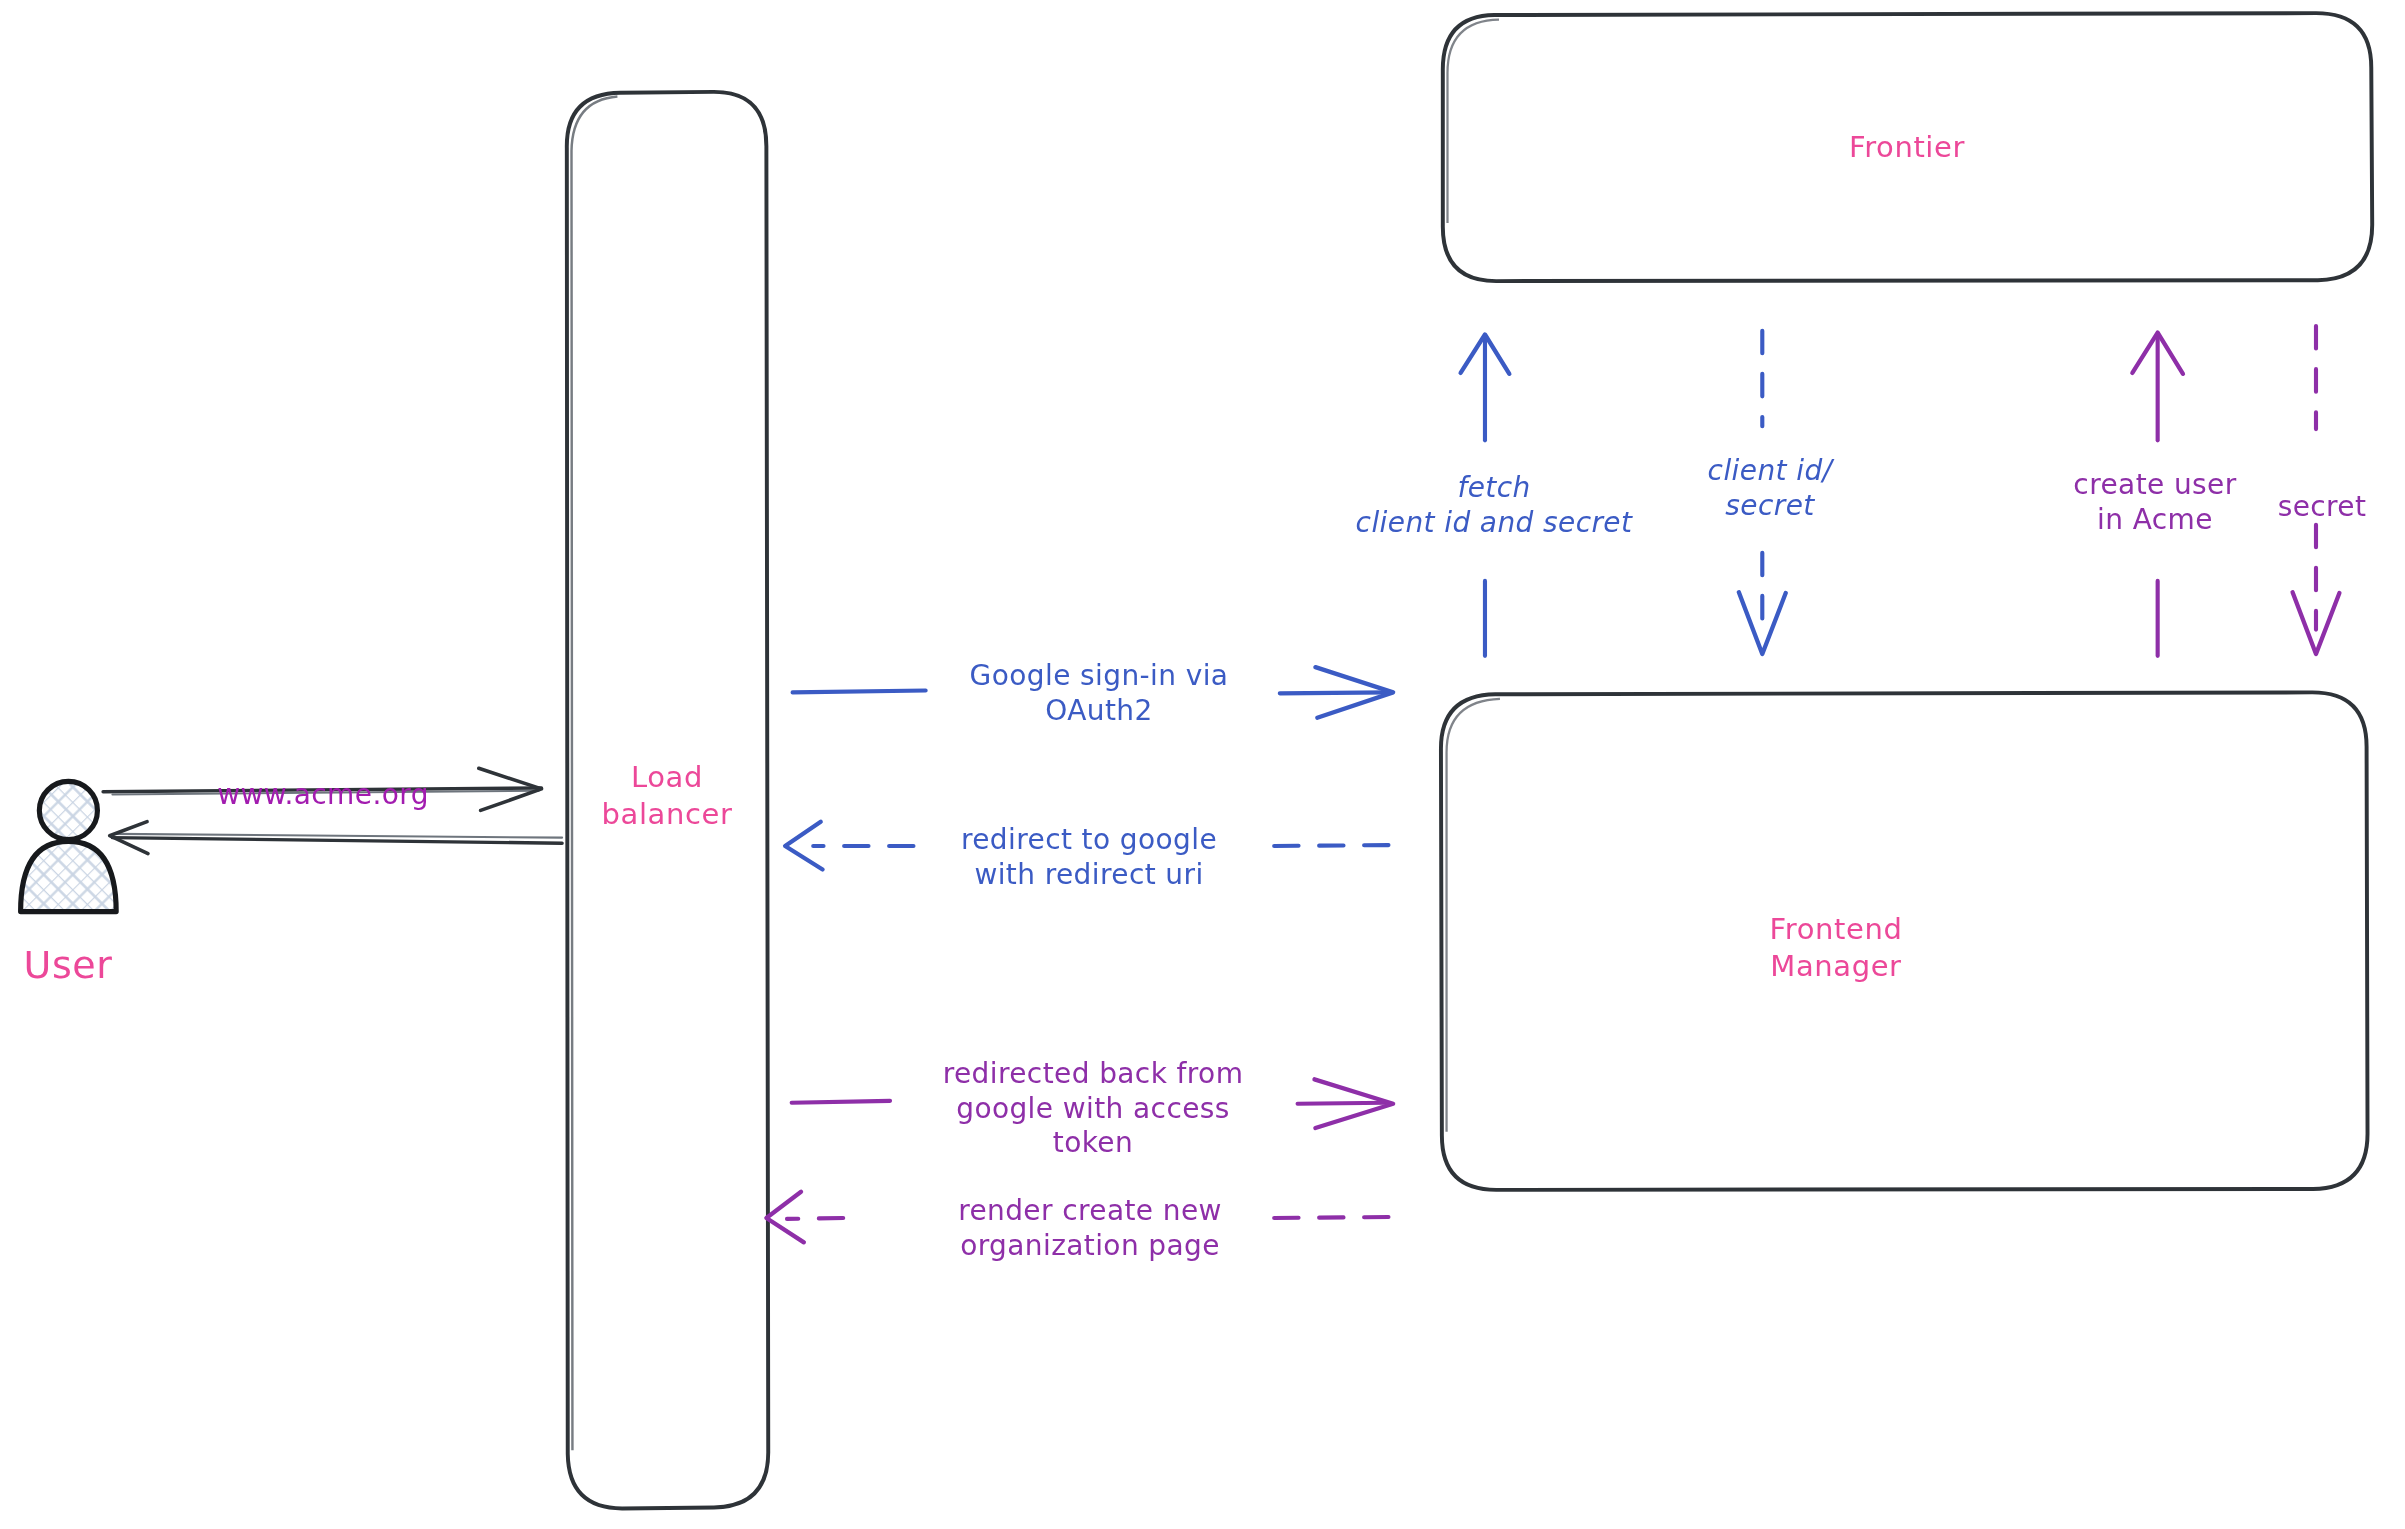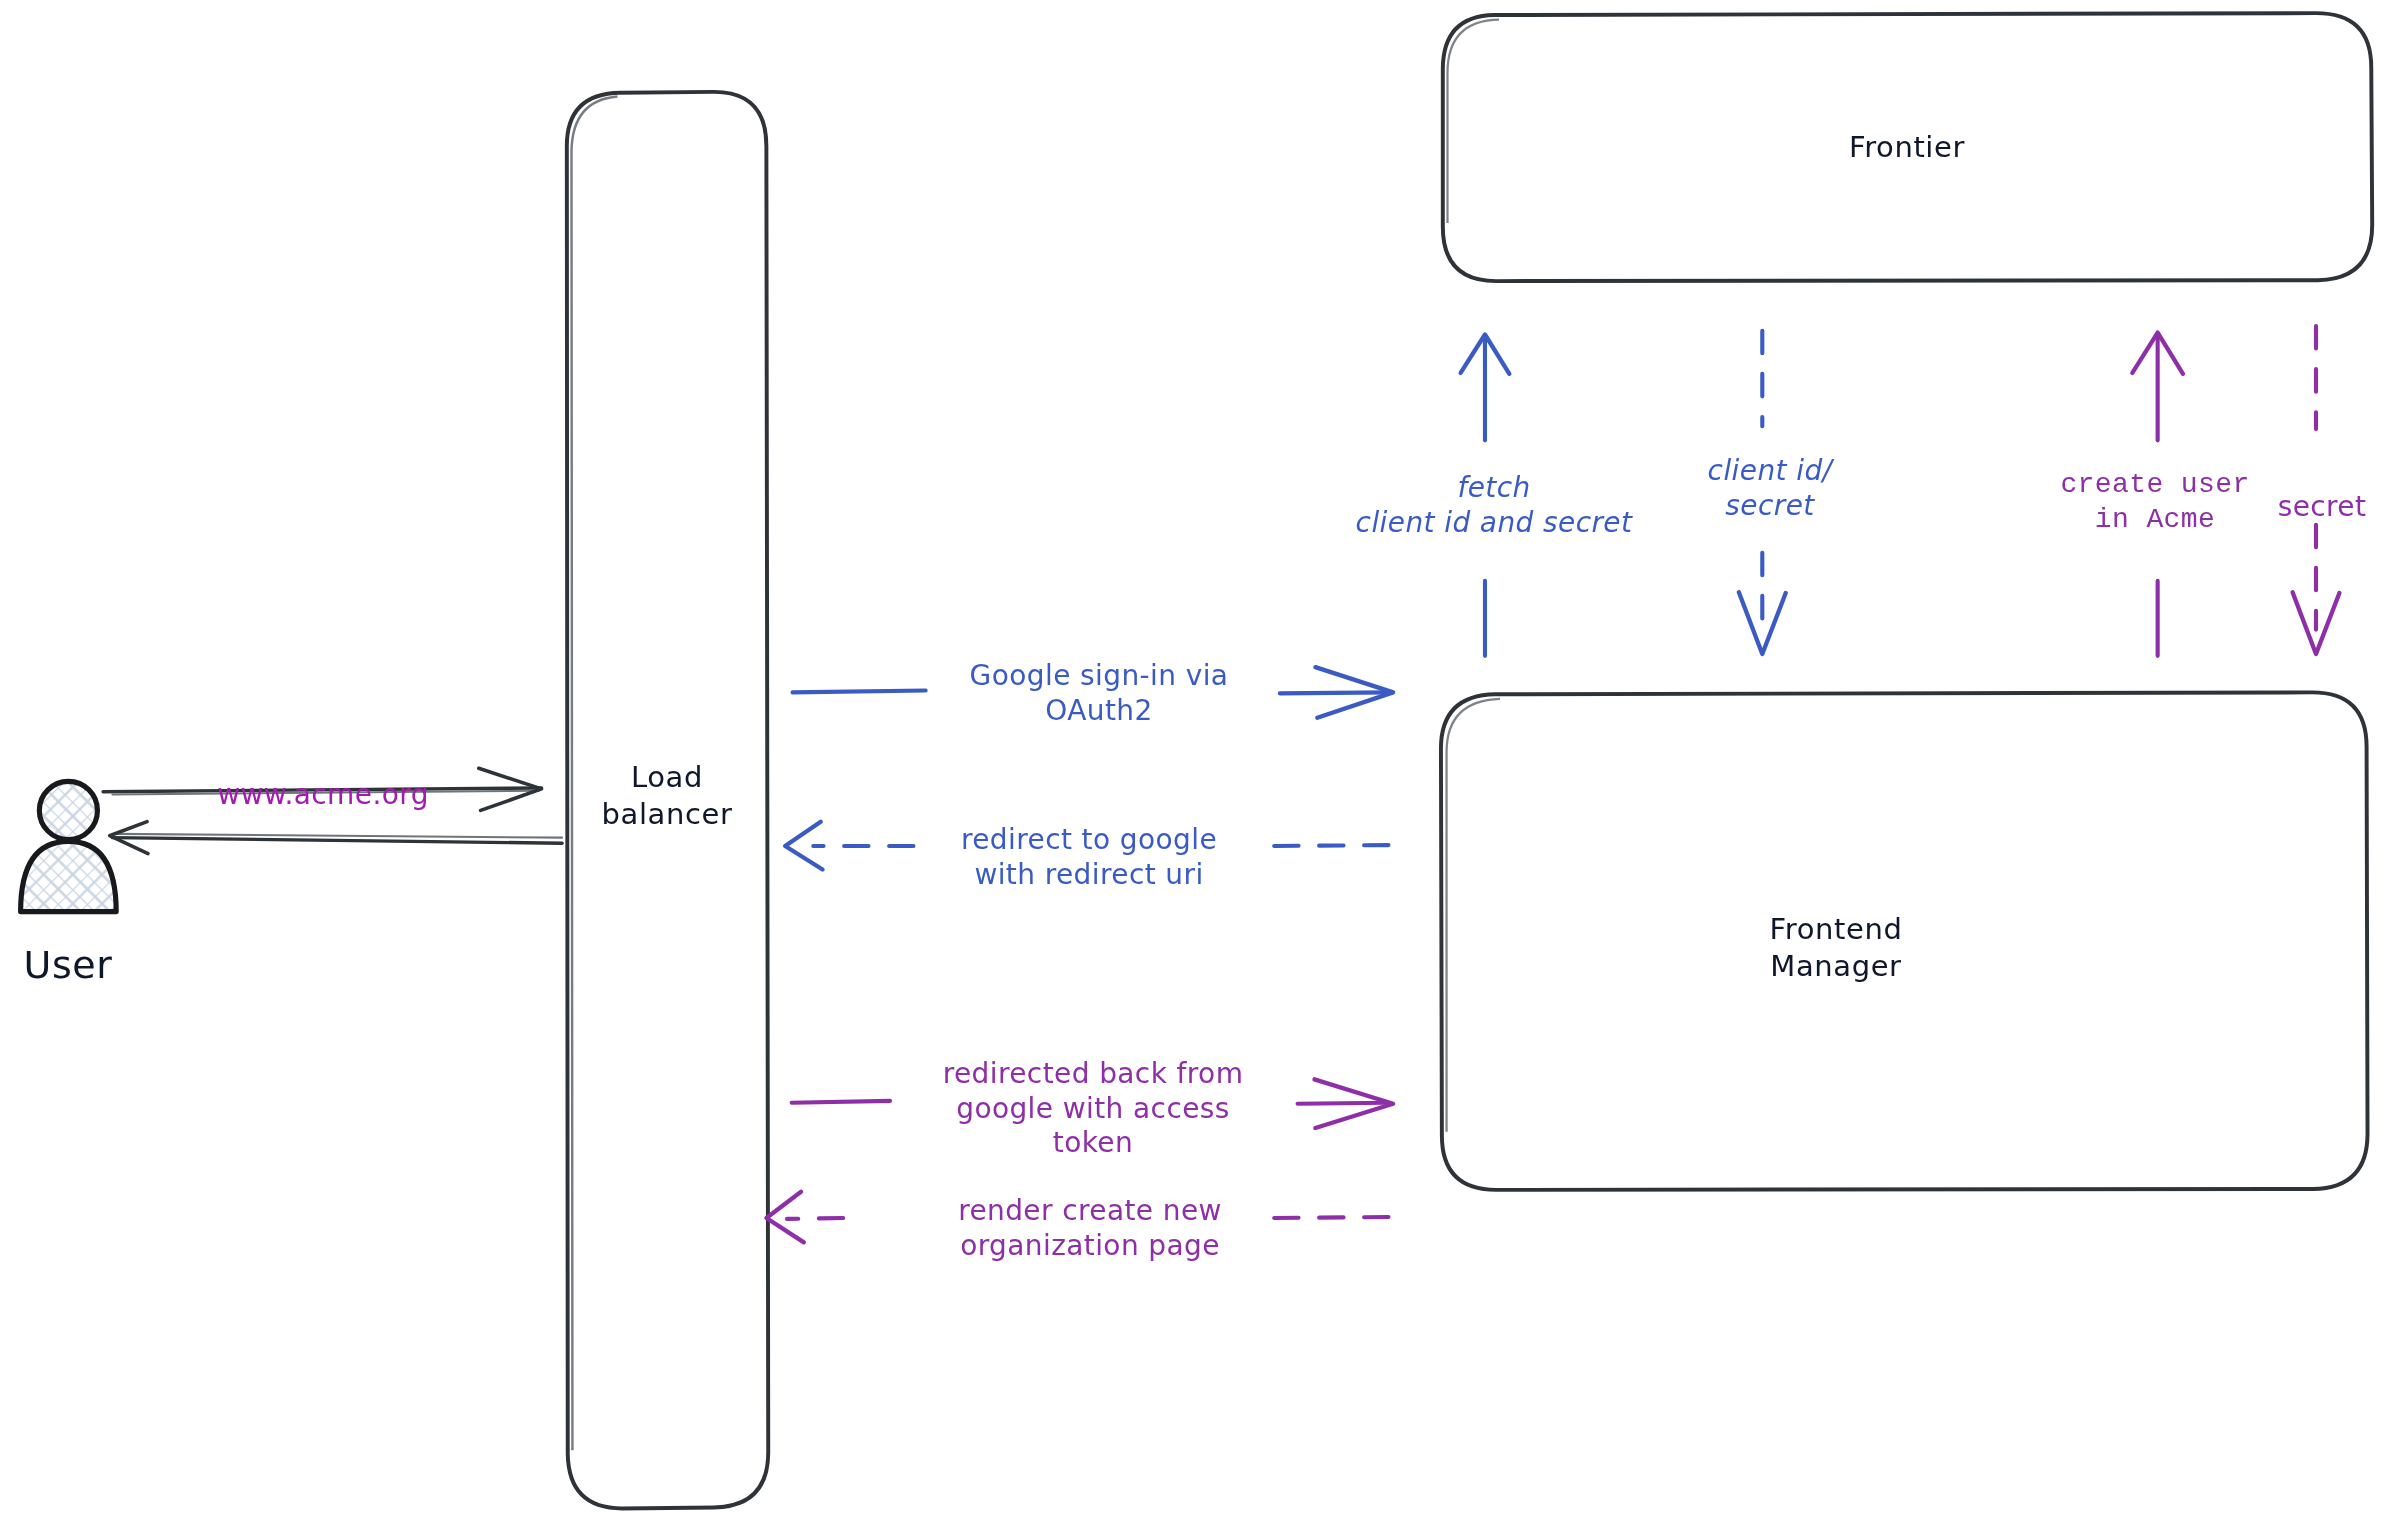--- a/index.html
+++ b/index.html
@@ -6,21 +6,21 @@
   html,body{margin:0;padding:0;background:#ffffff;}
   body{
     width:2405px;height:1530px;position:relative;overflow:hidden;
     font-family:"DejaVu Sans", sans-serif;
   }
   #canvas{position:absolute;inset:0;width:2405px;height:1530px;}
 
   .node-label{
     position:absolute;
     font-family:"DejaVu Sans", sans-serif;
-    color:#0f172a;
+    color:#ec4899;
     font-size:29px;
     line-height:1.28;
     text-align:center;
     letter-spacing:0.6px;
     white-space:pre-line;
     transform:translate(-50%,-50%);
     pointer-events:none;
   }
   .edge-label{
     position:absolute;
@@ -156,17 +156,17 @@
 
 <div class="edge-label purple" style="left:1090px;top:1229px;">render create new
 organization page</div>
 
 <div class="edge-label blue" style="left:1494px;top:506px;font-style:italic;">fetch
 client id and secret</div>
 
 <div class="edge-label blue" style="left:1770px;top:489px;font-style:italic;">client id/
 secret</div>
 
-<div class="edge-label purple" style="left:2155px;top:503px;font-family:Liberation Mono, monospace;">create user
+<div class="edge-label purple" style="left:2155px;top:503px;">create user
 in Acme</div>
 
 <div class="edge-label purple" style="left:2322px;top:507px;">secret</div>
 
 
 </body></html>

